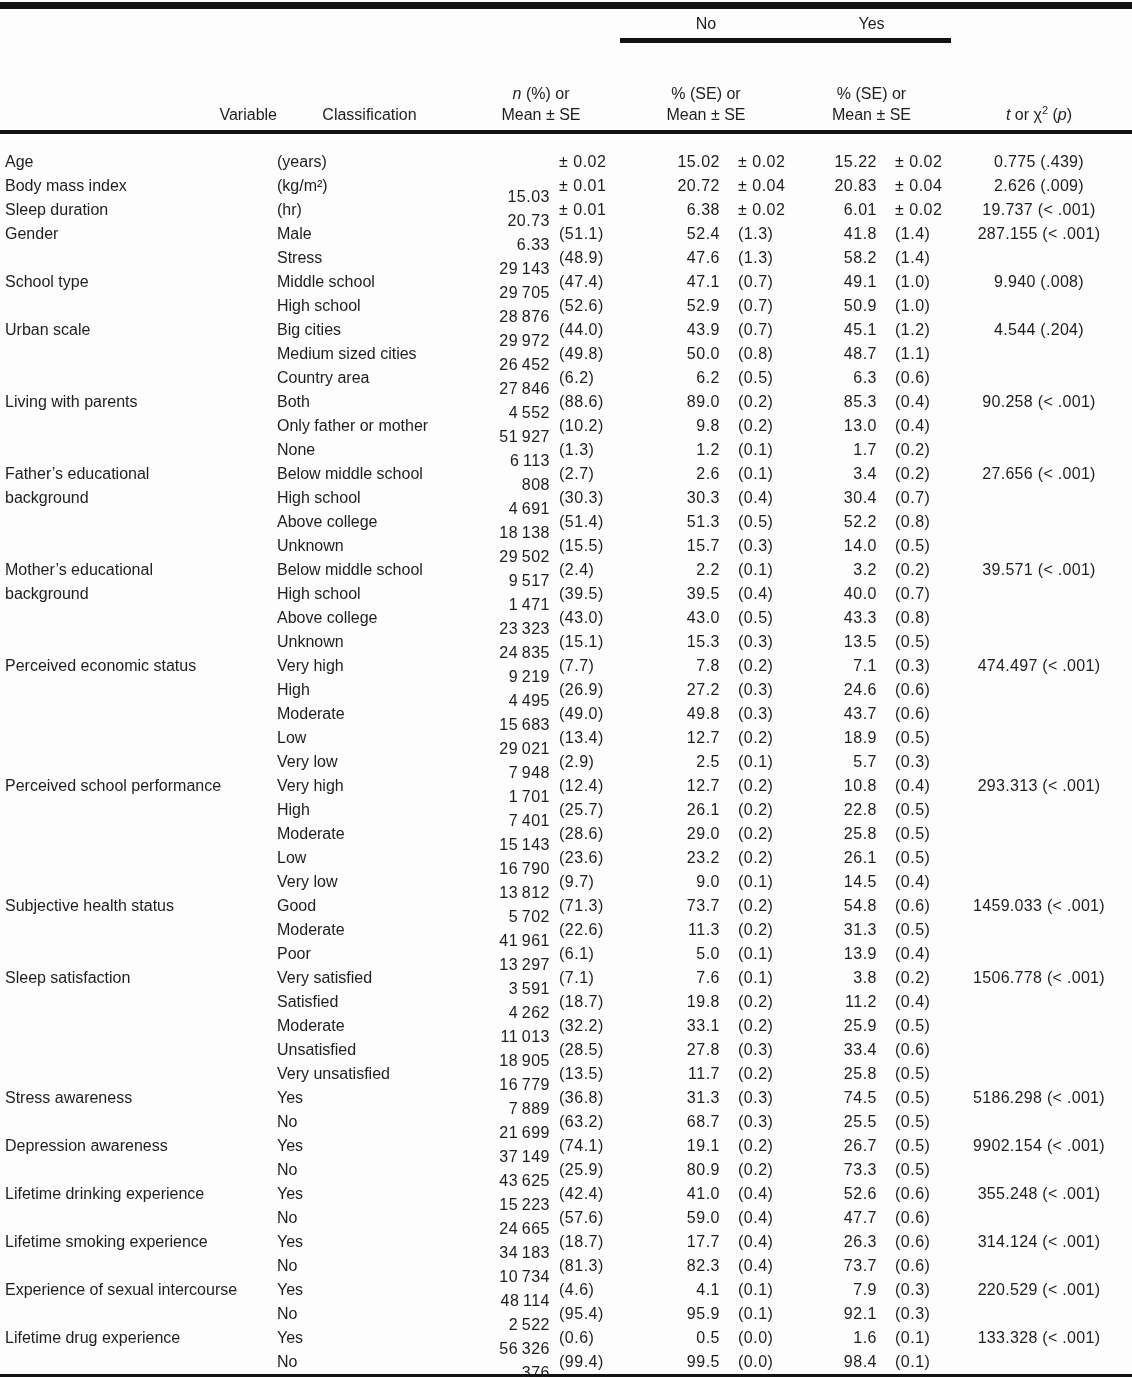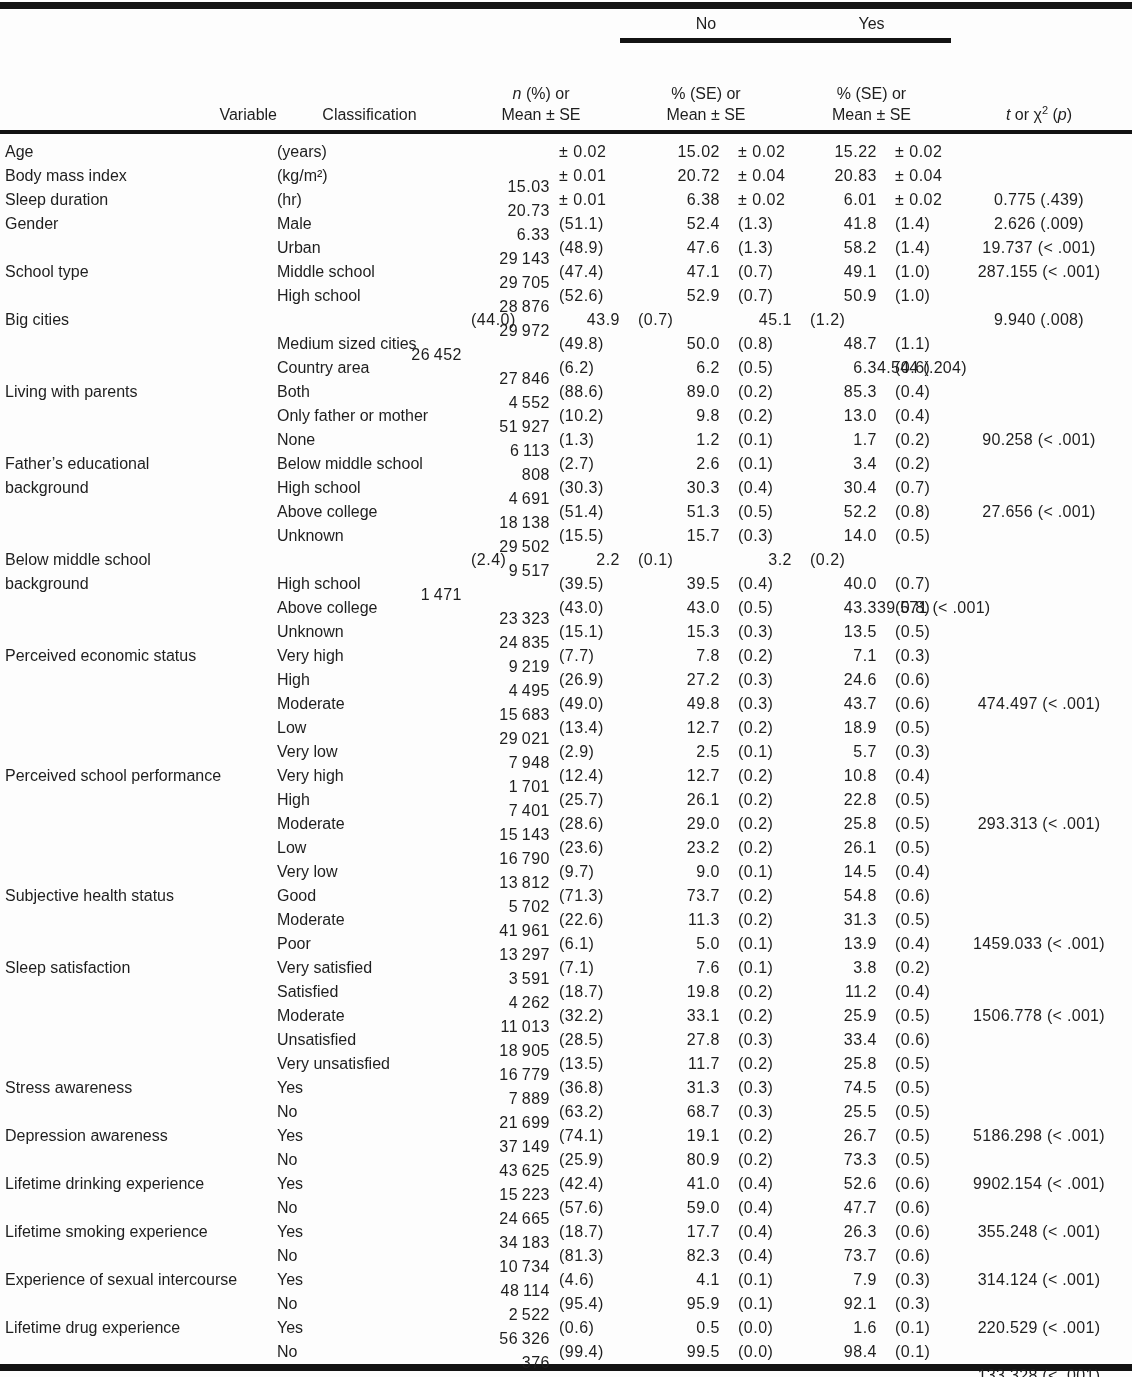--- a/index.html
+++ b/index.html
@@ -62,32 +62,32 @@
   .hc-cls  { grid-column: 2; text-align: center; }
   .hc-n    { grid-column: 3 / 5; text-align: center; margin-top: 40px; }
   .hc-no   { grid-column: 5 / 7; text-align: center; }
   .hc-yes  { grid-column: 7 / 9; text-align: center; }
   .hc-stat { grid-column: 9; text-align: center; }
 
   .it { font-style: italic; }
   sup { font-size: 11px; line-height: 0; }
 
   
-  .tbody { padding-top: 6px; }
+  .tbody { padding-top: 16px; }
   .tr { height: 24px; line-height: 24px; white-space: nowrap; }
   .td { overflow: visible; }
   .c-var  { text-align: left; }
   .c-cls  { text-align: left; }
   .c-n1   { text-align: right; letter-spacing: 0.5px; margin-top: 35px; }
   .c-n2   { text-align: left; padding-left: 9px; letter-spacing: 0.5px; }
   .c-no1  { text-align: right; letter-spacing: 0.5px; }
   .c-no2  { text-align: left; padding-left: 18px; letter-spacing: 0.5px; }
   .c-yes1 { text-align: right; letter-spacing: 0.5px; }
   .c-yes2 { text-align: left; padding-left: 18px; letter-spacing: 0.5px; }
-  .c-stat { text-align: center; letter-spacing: 0.3px; margin-top: 48px; }
+  .c-stat { text-align: center; letter-spacing: 0.3px; }
 </style>
 </head>
 <body>
 
 <div>
 
   <div class="rule rule-top"></div>
 
 
   <div class="grid head-b">
@@ -163,21 +163,21 @@
     <div class="td c-n2">(51.1)</div>
     <div class="td c-no1">52.4</div>
     <div class="td c-no2">(1.3)</div>
     <div class="td c-yes1">41.8</div>
     <div class="td c-yes2">(1.4)</div>
     <div class="td c-stat">287.155 (&lt; .001)</div>
   </div>
 
   <div class="grid tr">
     <div class="td c-var"></div>
-    <div class="td c-cls">Urban</div>
+    <div class="td c-cls">Stress</div>
     <div class="td c-n1">29 705</div>
     <div class="td c-n2">(48.9)</div>
     <div class="td c-no1">47.6</div>
     <div class="td c-no2">(1.3)</div>
     <div class="td c-yes1">58.2</div>
     <div class="td c-yes2">(1.4)</div>
     <div class="td c-stat"></div>
   </div>
 
   <div class="grid tr">
@@ -198,20 +198,21 @@
     <div class="td c-n1">29 972</div>
     <div class="td c-n2">(52.6)</div>
     <div class="td c-no1">52.9</div>
     <div class="td c-no2">(0.7)</div>
     <div class="td c-yes1">50.9</div>
     <div class="td c-yes2">(1.0)</div>
     <div class="td c-stat"></div>
   </div>
 
   <div class="grid tr">
+    <div class="td c-var">Urban scale</div>
     <div class="td c-cls">Big cities</div>
     <div class="td c-n1">26 452</div>
     <div class="td c-n2">(44.0)</div>
     <div class="td c-no1">43.9</div>
     <div class="td c-no2">(0.7)</div>
     <div class="td c-yes1">45.1</div>
     <div class="td c-yes2">(1.2)</div>
     <div class="td c-stat">4.544 (.204)</div>
   </div>
 
@@ -317,20 +318,21 @@
     <div class="td c-n1">9 517</div>
     <div class="td c-n2">(15.5)</div>
     <div class="td c-no1">15.7</div>
     <div class="td c-no2">(0.3)</div>
     <div class="td c-yes1">14.0</div>
     <div class="td c-yes2">(0.5)</div>
     <div class="td c-stat"></div>
   </div>
 
   <div class="grid tr">
+    <div class="td c-var">Mother’s educational</div>
     <div class="td c-cls">Below middle school</div>
     <div class="td c-n1">1 471</div>
     <div class="td c-n2">(2.4)</div>
     <div class="td c-no1">2.2</div>
     <div class="td c-no2">(0.1)</div>
     <div class="td c-yes1">3.2</div>
     <div class="td c-yes2">(0.2)</div>
     <div class="td c-stat">39.571 (&lt; .001)</div>
   </div>
 

